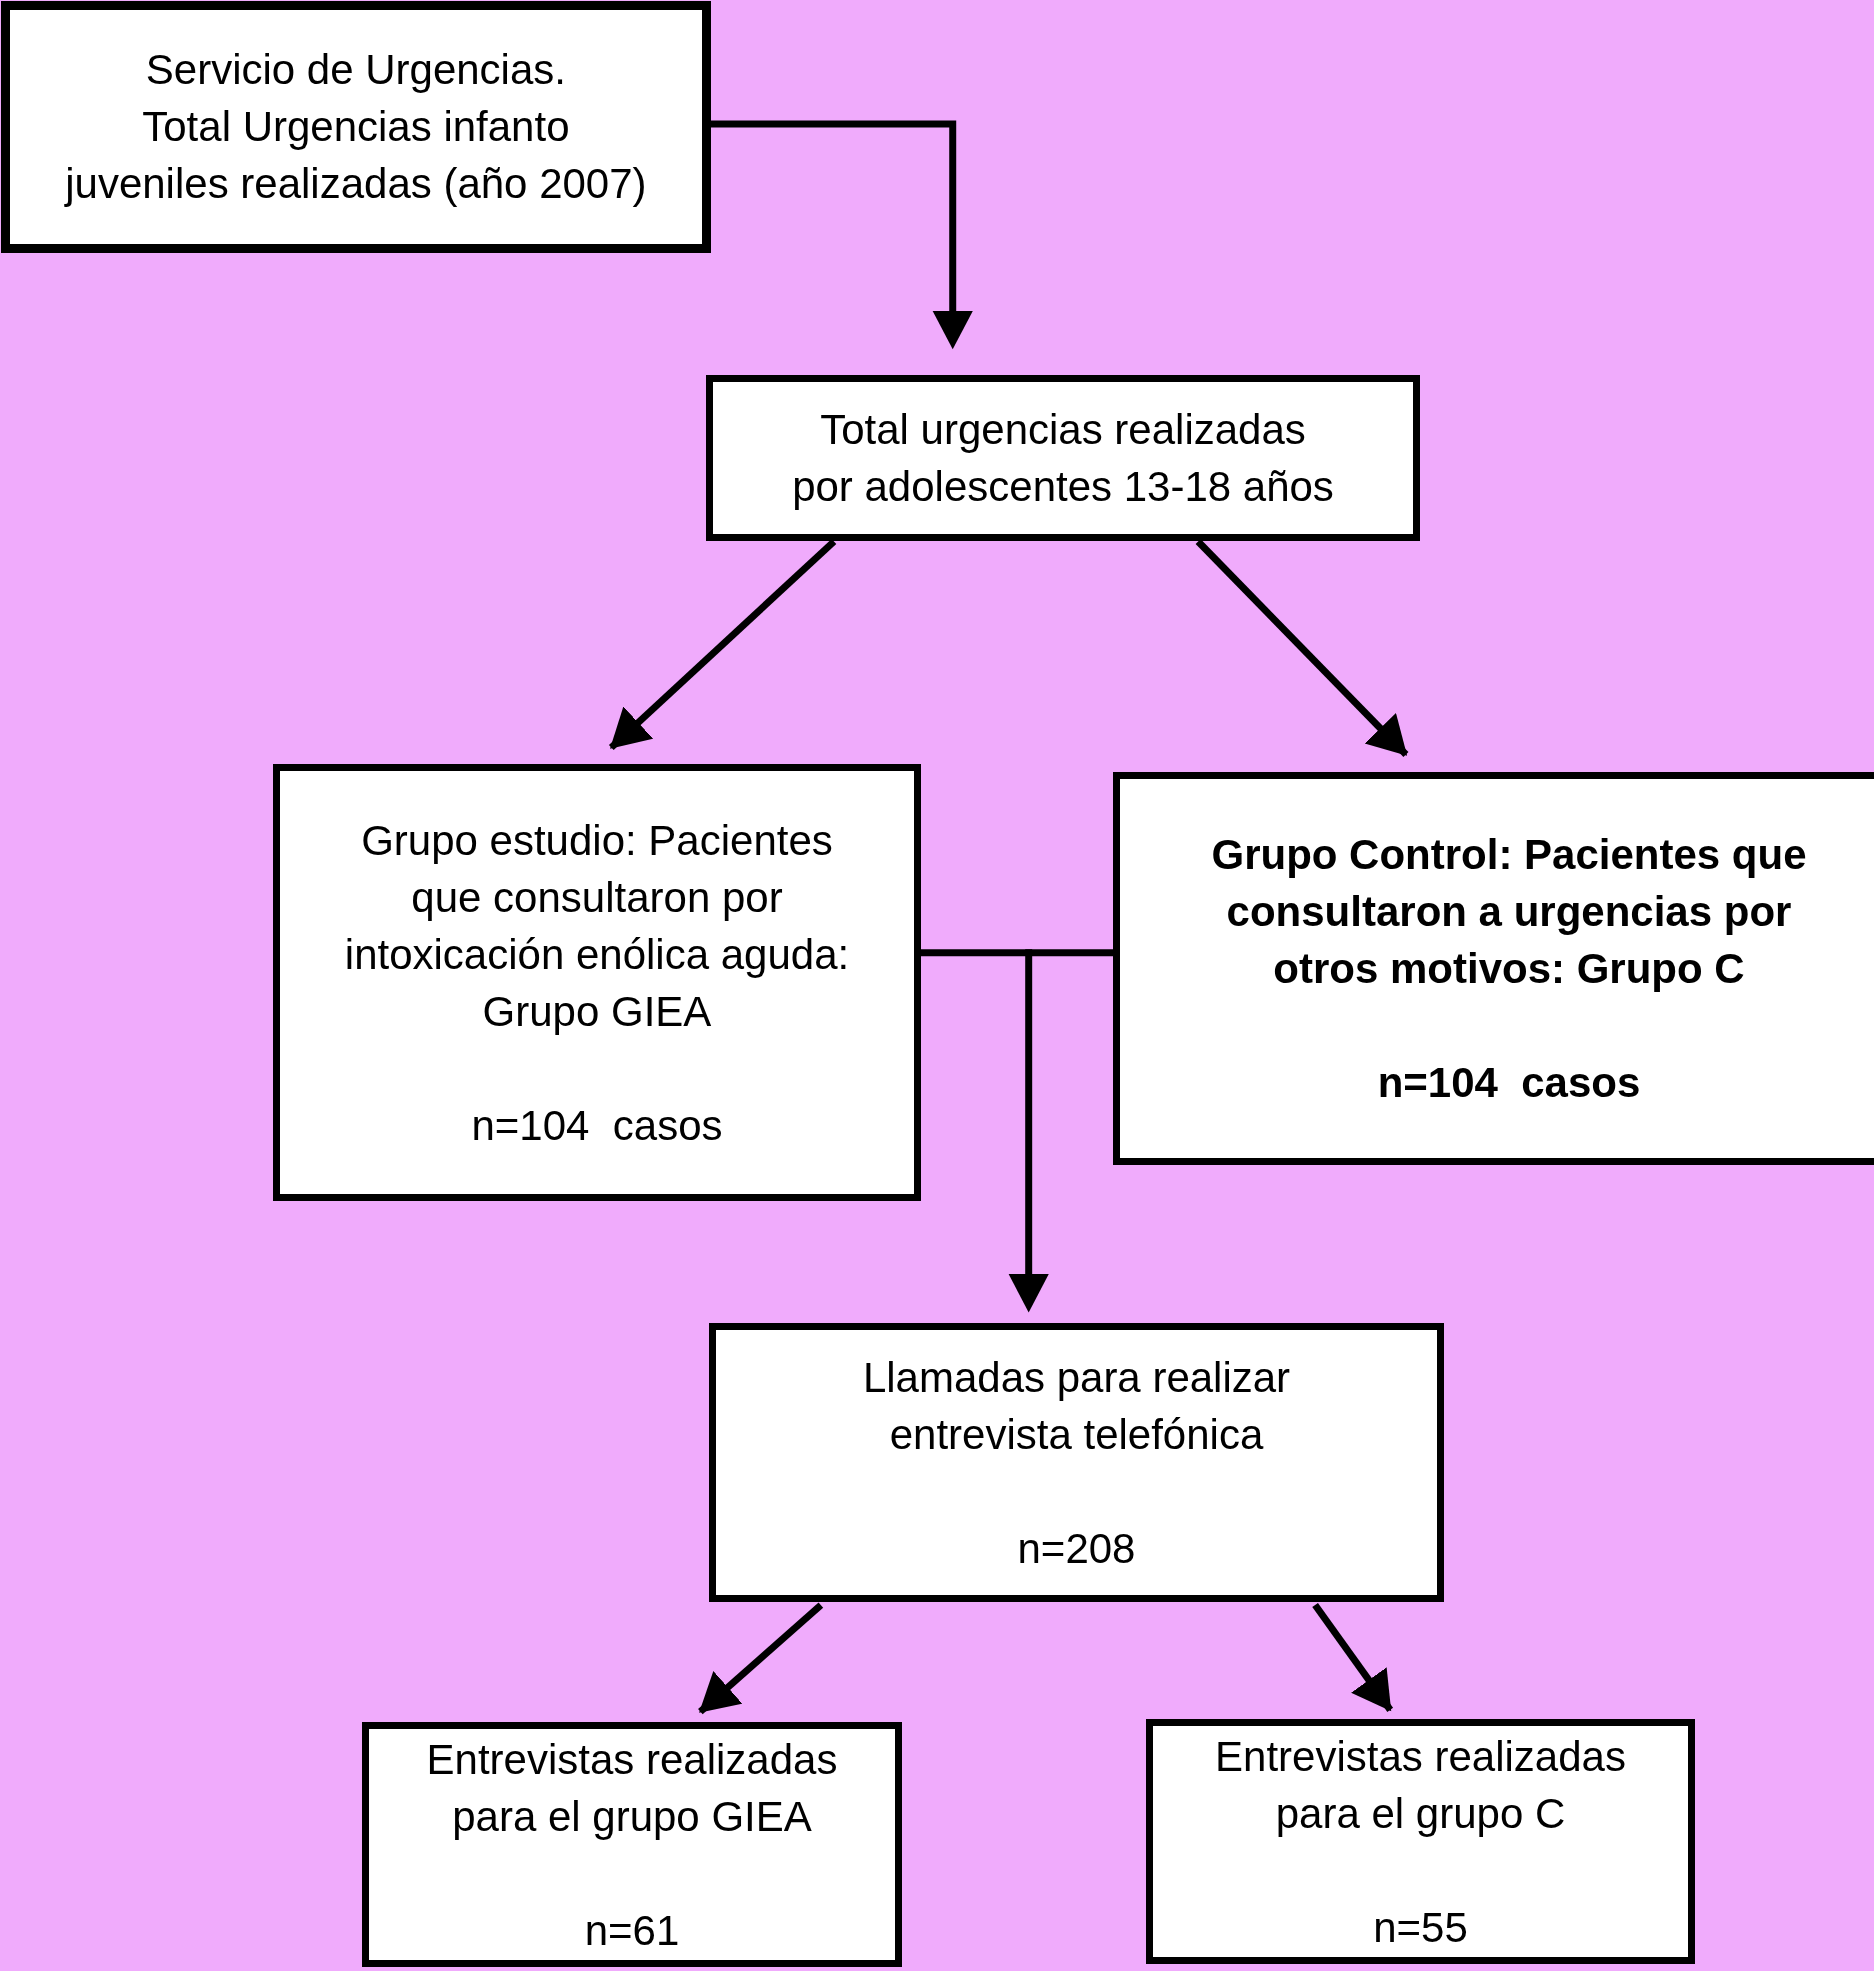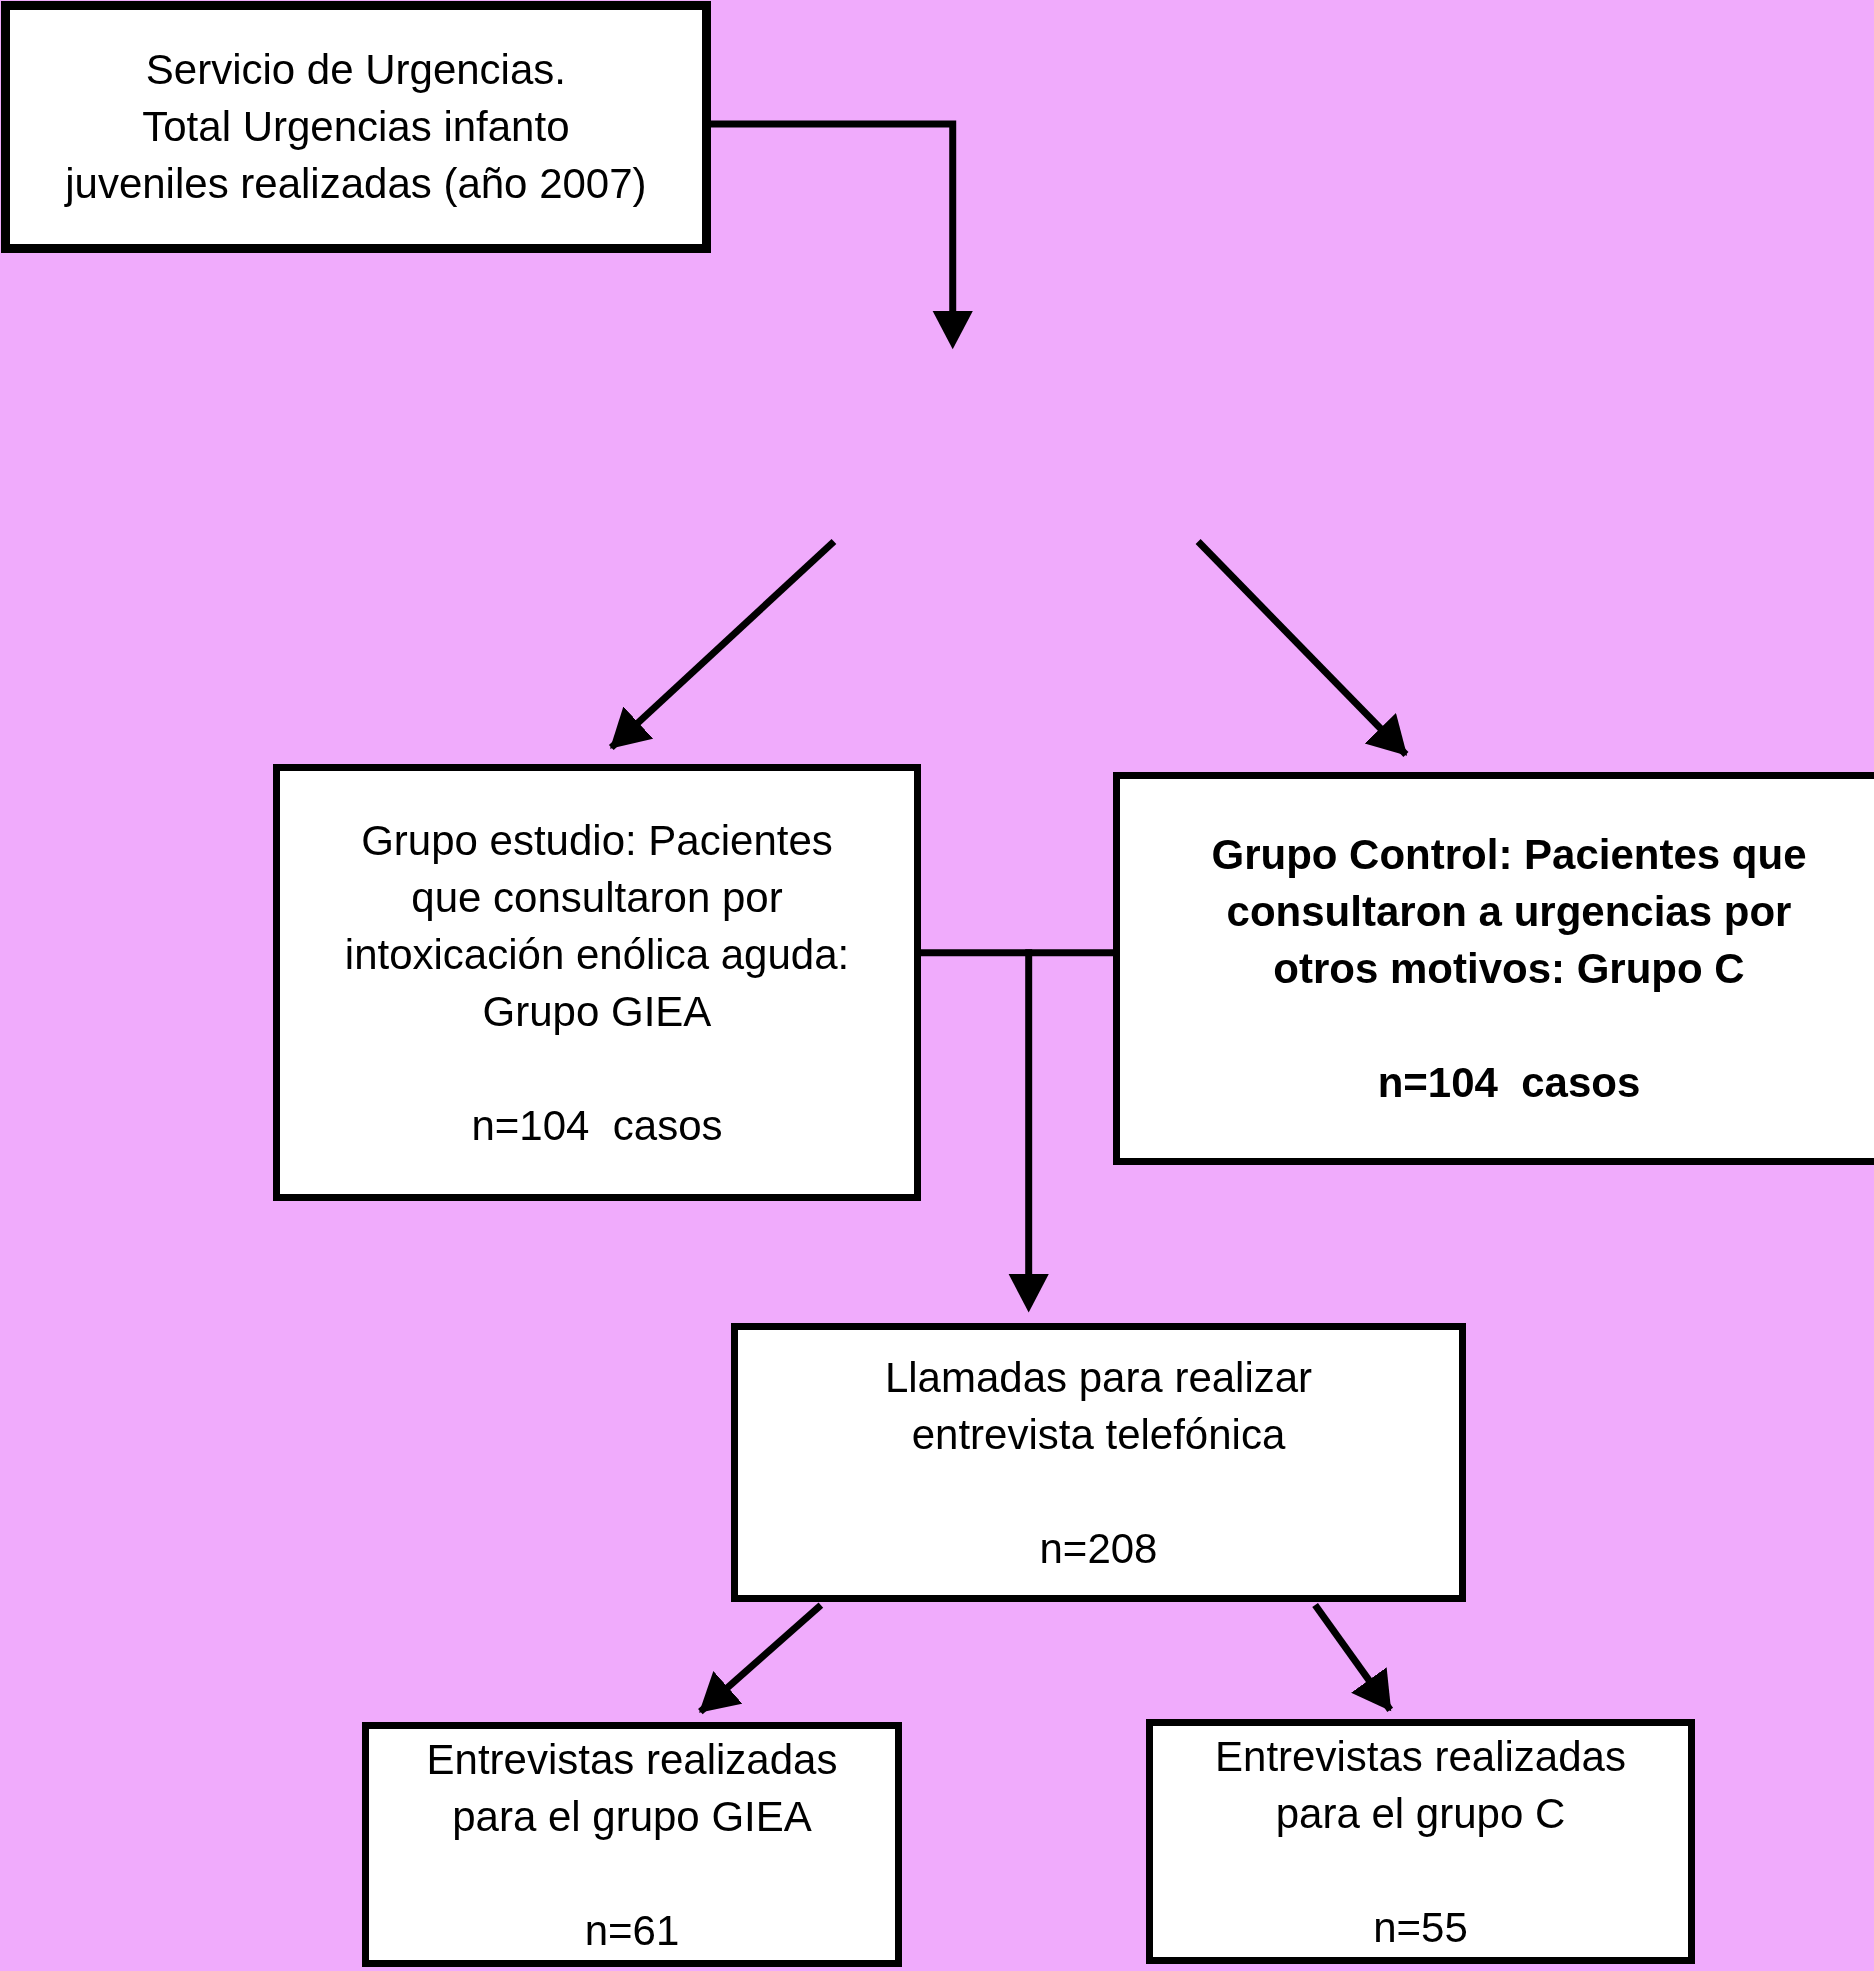--- a/index.html
+++ b/index.html
@@ -26,21 +26,21 @@
     text-align: center;
     font-size: 42px;
     line-height: 57px;
     white-space: pre-wrap;
     z-index: 2;
   }
   .box1 { left: 0.9px;    top: 0.9px;    width: 710px; height: 252px; border-width: 9.6px; }
   .box2 { left: 706px;  top: 375px;  width: 714px; height: 166px; }
   .box3 { left: 273px;  top: 764px;  width: 648px; height: 437px; }
   .box4 { left: 1113px; top: 772px;  width: 792px; height: 393px; font-weight: bold; }
-  .box5 { left: 709px;  top: 1323px; width: 735px; height: 279px; margin-left: 22px; }
+  .box5 { left: 709px;  top: 1323px; width: 735px; height: 279px; }
   .box6 { left: 362px;  top: 1722px; width: 540px; height: 245px; }
   .box7 { left: 1146px; top: 1719px; width: 549px; height: 245px; }
   .arrow-layer {
     position: absolute;
     left: 0;
     top: 0;
     width: 1874px;
     height: 1971px;
     z-index: 1;
   }
@@ -71,20 +71,22 @@
 
     <line x1="940" y1="1838" x2="802" y2="1960" stroke="#000000" stroke-width="8" marker-end="url(#head)"></line>
 
     <line x1="1506" y1="1838" x2="1592" y2="1958" stroke="#000000" stroke-width="8" marker-end="url(#head)"></line>
   </svg>
 
   <div class="flow-box box1">Servicio de Urgencias.
 Total Urgencias infanto
 juveniles realizadas (año 2007)</div>
 
+  <div class="flow-box box2">Total urgencias realizadas
+por adolescentes 13-18 años</div>
 
   <div class="flow-box box3">Grupo estudio: Pacientes
 que consultaron por
 intoxicación enólica aguda:
 Grupo GIEA
 
 n=104  casos</div>
 
   <div class="flow-box box4">Grupo Control: Pacientes que
 consultaron a urgencias por

